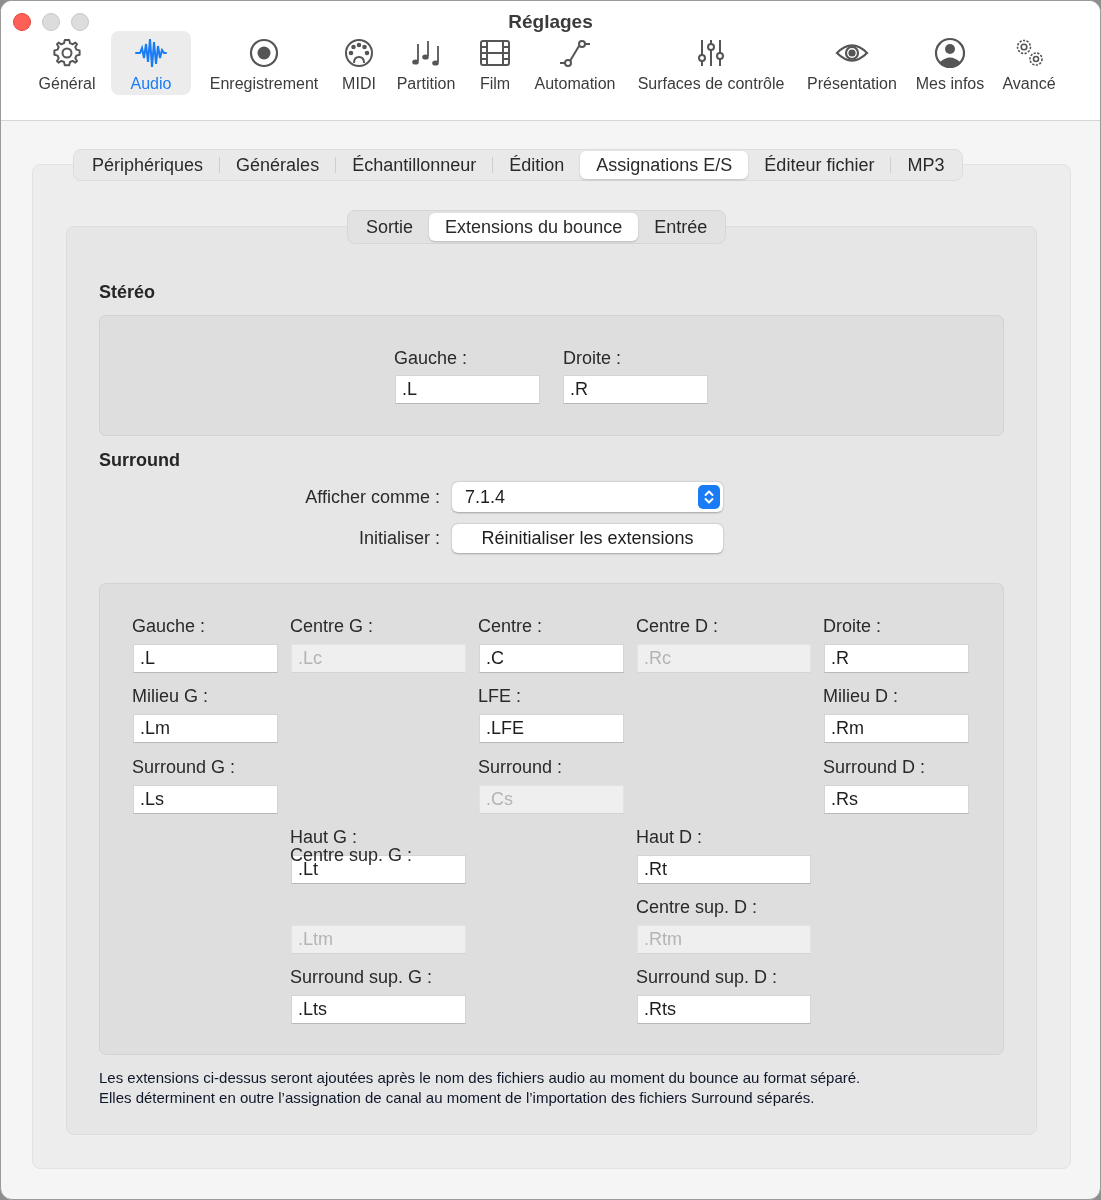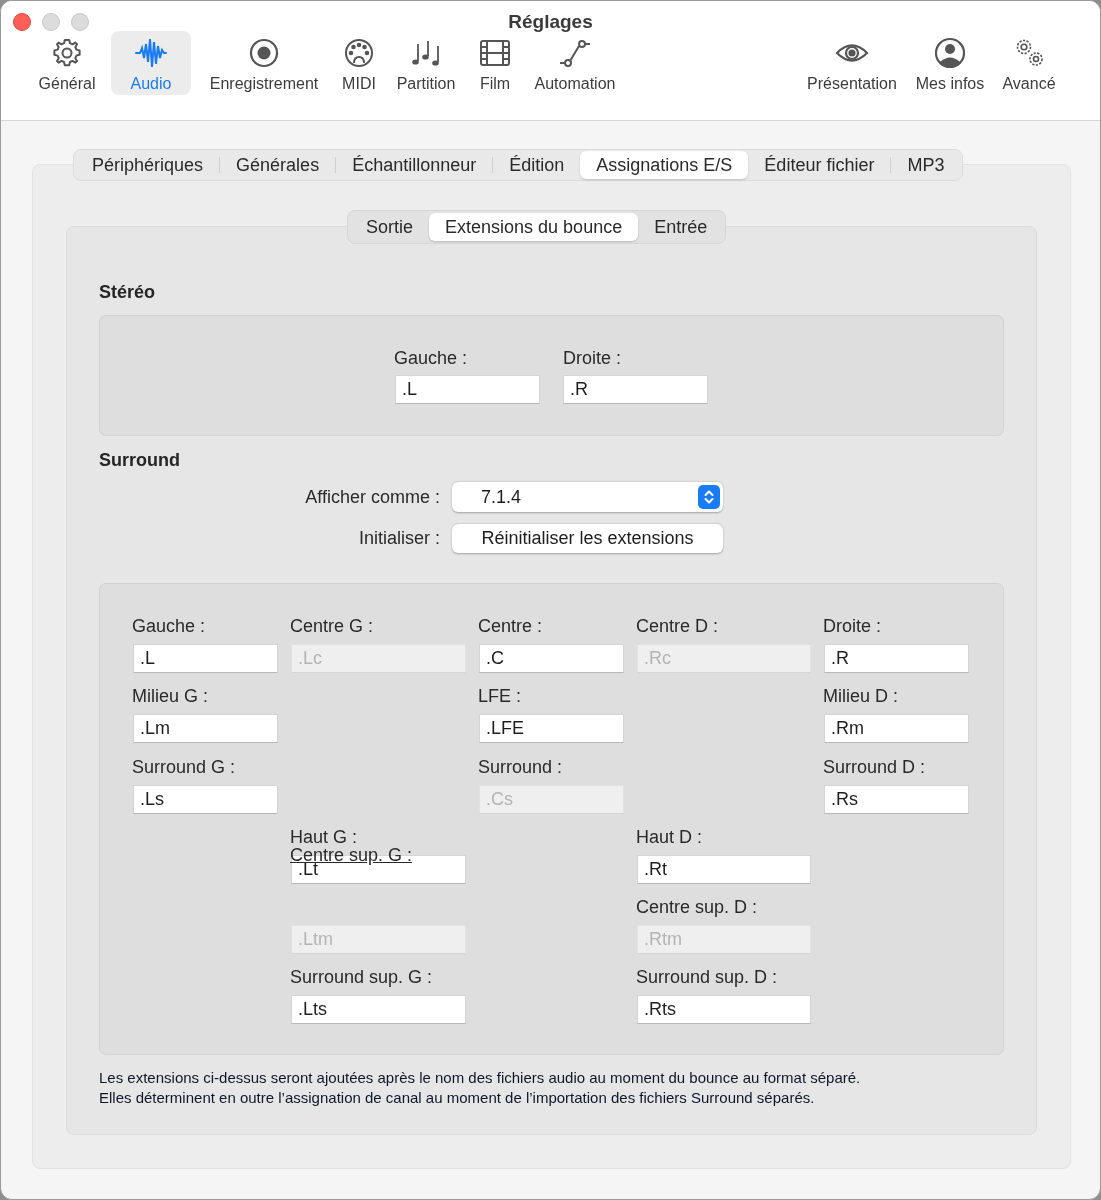--- a/index.html
+++ b/index.html
@@ -78,21 +78,21 @@
     font-size: 18px; color: #1e1e1e; padding: 0 0 0 6px;
     font-family: "Liberation Sans", "DejaVu Sans", sans-serif; outline: none;
   }
   .field.disabled { background: #efefef; color: #b4b4b4; border-color: #e2e2e2; border-bottom-color: #d4d4d4; }
 
   .popup {
     position: absolute; left: 451px; top: 481px; width: 271px; height: 30px;
     background: #ffffff; border-radius: 6px; box-shadow: 0 0.5px 2px rgba(0,0,0,0.3);
     display: flex; align-items: center; cursor: pointer;
   }
-  .popup .pv { font-size: 18px; color: #1e1e1e; padding-left: 29px; flex: 1; }
+  .popup .pv { font-size: 18px; color: #1e1e1e; padding-left: 13px; flex: 1; }
   .popup .stepper {
     width: 22px; height: 24px; margin-right: 3px; border-radius: 5px;
     background: #1a7cf5; display: flex; align-items: center; justify-content: center;
   }
   .push-btn {
     position: absolute; left: 451px; top: 523px; width: 271px; height: 29px;
     background: #ffffff; border-radius: 6px; box-shadow: 0 0.5px 2px rgba(0,0,0,0.3);
     font-size: 18px; color: #1e1e1e; display: flex; align-items: center; justify-content: center;
     cursor: pointer;
   }
@@ -194,20 +194,33 @@
           <line x1="2" y1="27" x2="7" y2="27"></line>
           <circle cx="10" cy="27" r="3"></circle>
           <line x1="12" y1="25" x2="21" y2="10"></line>
           <circle cx="24" cy="8" r="3"></circle>
           <line x1="27" y1="8" x2="32" y2="8"></line>
         </svg>
       </span>
       <span class="ti-label">Automation</span>
     </div>
 
+    <div class="toolbar-item" style="left:628px;width:164px;">
+      <span class="ti-icon">
+        <svg viewBox="0 0 34 34" fill="none" stroke="#555" stroke-width="2">
+          <line x1="8" y1="4" x2="8" y2="30"></line>
+            <circle cx="8" cy="22" r="3" fill="#fff"></circle>
+          <line x1="17" y1="4" x2="17" y2="30"></line>
+            <circle cx="17" cy="11" r="3" fill="#fff"></circle>
+          <line x1="26" y1="4" x2="26" y2="30"></line>
+            <circle cx="26" cy="20" r="3" fill="#fff"></circle>
+        </svg>
+      </span>
+      <span class="ti-label">Surfaces de contrôle</span>
+    </div>
 
     <div class="toolbar-item" style="left:800px;width:102px;">
       <span class="ti-icon">
         <svg viewBox="0 0 34 34" fill="none" stroke="#555" stroke-width="2.2">
           <path d="M2 17 Q17 2 32 17 Q17 32 2 17 Z"></path>
           <circle cx="17" cy="17" r="6"></circle>
           <circle cx="17" cy="17" r="2.5" fill="#555"></circle>
         </svg>
       </span>
       <span class="ti-label">Présentation</span>
@@ -316,21 +329,21 @@
 
   <div class="field-label" style="left:822px;top:756px;">Surround D :</div>
   <input class="field" style="left: 823px; top: 784px; width: 145px;" value=".Rs">
 
   <div class="field-label" style="left:289px;top:826px;">Haut G :</div>
   <input class="field" style="left: 290px; top: 854px; width: 175px;" value=".Lt">
 
   <div class="field-label" style="left:635px;top:826px;">Haut D :</div>
   <input class="field" style="left: 636px; top: 854px; width: 174px;" value=".Rt">
 
-  <div class="field-label" style="left:289px;top:844px;text-decoration:underline;">Centre sup. G :</div>
+  <div class="field-label" style="left:289px;top:844px;">Centre sup. G :</div>
   <input class="field disabled" disabled="" style="left: 290px; top: 924px; width: 175px;" value=".Ltm">
 
   <div class="field-label" style="left:635px;top:896px;">Centre sup. D :</div>
   <input class="field disabled" disabled="" style="left: 636px; top: 924px; width: 174px;" value=".Rtm">
 
   <div class="field-label" style="left:289px;top:966px;">Surround sup. G :</div>
   <input class="field" style="left: 290px; top: 994px; width: 175px;" value=".Lts">
 
   <div class="field-label" style="left:635px;top:966px;">Surround sup. D :</div>
   <input class="field" style="left: 636px; top: 994px; width: 174px;" value=".Rts">

